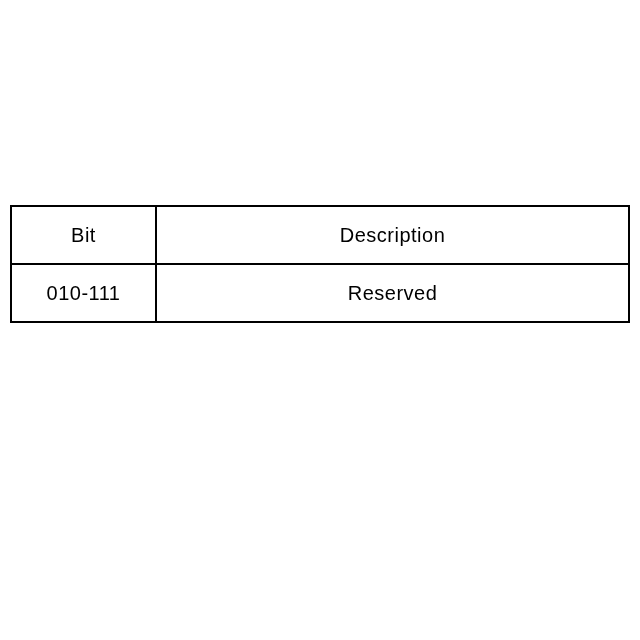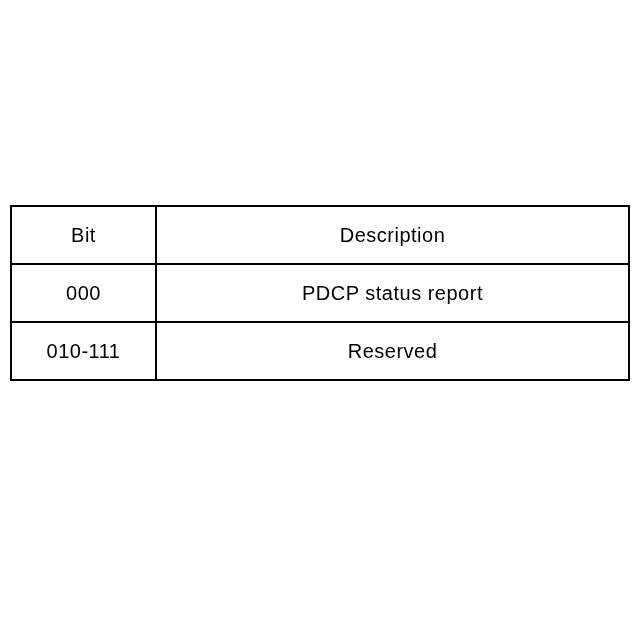--- a/index.html
+++ b/index.html
@@ -48,22 +48,18 @@
       <col class="col-desc">
     </colgroup>
     <thead>
       <tr>
         <th>Bit</th>
         <th>Description</th>
       </tr>
     </thead>
     <tbody>
       <tr>
-        <td>000</td>
-        <td>PDCP status report</td>
-      </tr>
-      <tr>
         <td>010-111</td>
         <td>Reserved</td>
       </tr>
     </tbody>
   </table>
 </div>
 
 </body></html>

